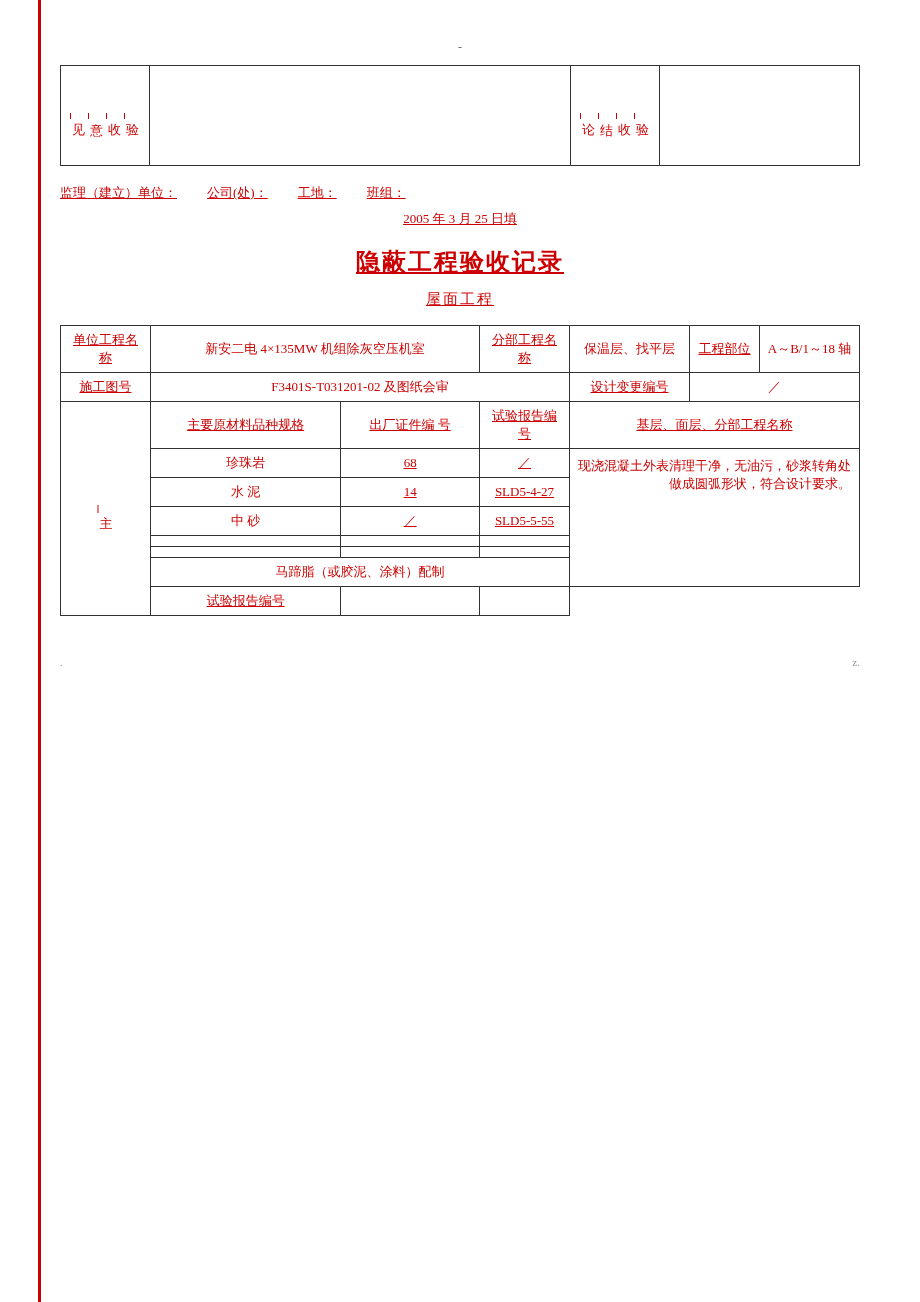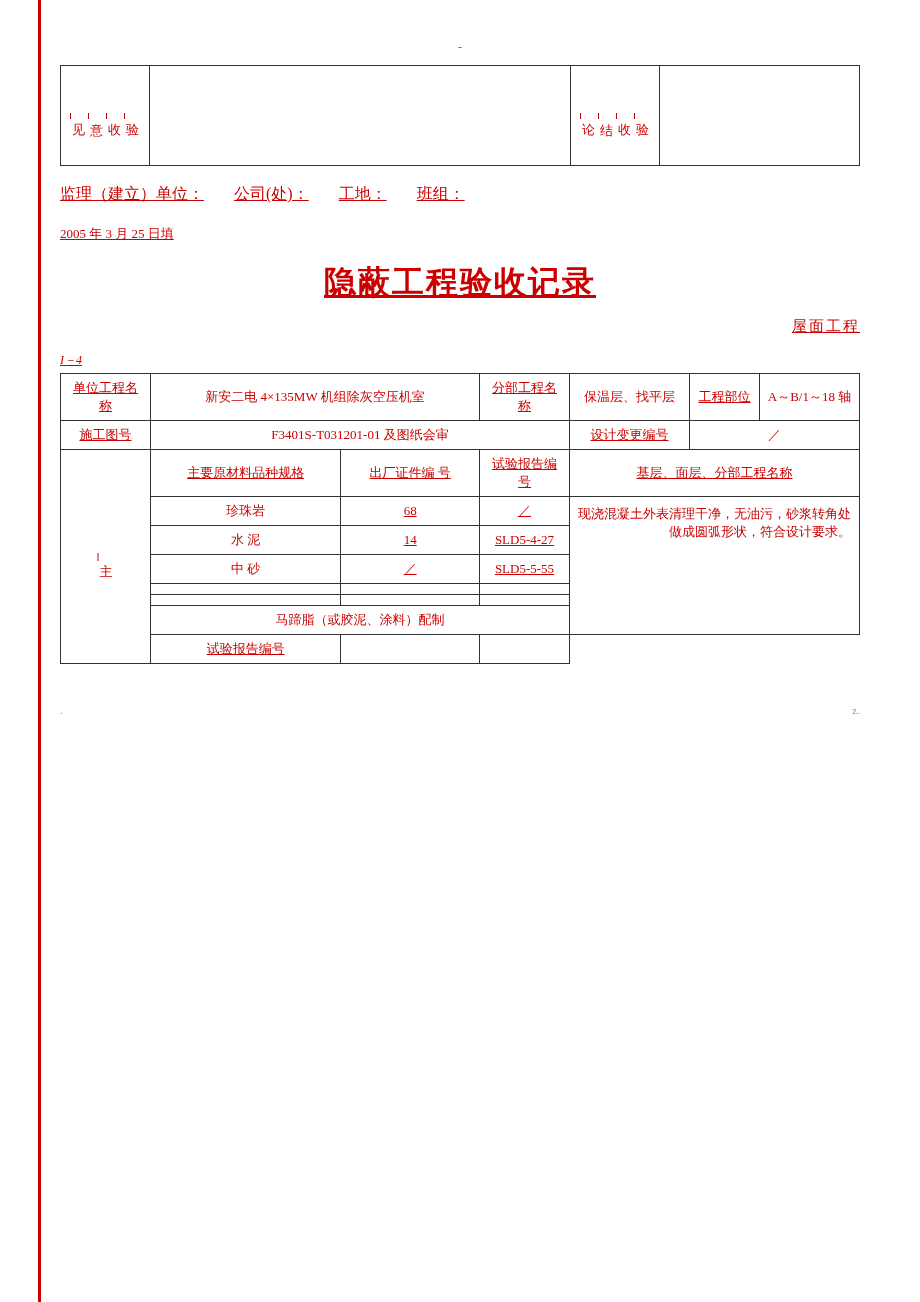--- a/index.html
+++ b/index.html
@@ -64,47 +64,48 @@
       text-align: center;
       letter-spacing: 6px;
       font-size: 13px;
       color: #cc0000;
       text-decoration: underline;
     }
 
     .supervisor-line {
       display: flex;
       gap: 30px;
-      margin-bottom: 20px;
-      font-size: 16px;
+      margin-bottom: 8px;
+      font-size: 13px;
       color: #cc0000;
     }
     .supervisor-line span {
       text-decoration: underline;
     }
 
     .date-line {
+      text-align: center;
       font-size: 13px;
       color: #cc0000;
       margin-bottom: 18px;
       text-decoration: underline;
     }
 
     .main-title {
       text-align: center;
-      font-size: 32px;
+      font-size: 24px;
       font-weight: bold;
       color: #cc0000;
       text-decoration: underline;
       margin-bottom: 12px;
       letter-spacing: 2px;
     }
 
     .sub-title {
-      text-align: right;
+      text-align: center;
       font-size: 15px;
       color: #cc0000;
       text-decoration: underline;
       margin-bottom: 16px;
       letter-spacing: 2px;
     }
 
     .section-id {
       font-size: 12px;
       color: #cc0000;
@@ -177,37 +178,36 @@
     <span>工地：</span>
     <span>班组：</span>
   </div>
 
   <div class="date-line">2005 年 3 月 25 日填</div>
 
   <div class="main-title">隐蔽工程验收记录</div>
 
   <div class="sub-title">屋面工程</div>
 
-  <div class="section-id">I－4</div>
 
   <table class="main-table">
 
     <tbody>
         <tr>
       <td class="underline-text" colspan="1" style="width:90px;">单位工程名称</td>
       <td colspan="2" style="width:160px;">新安二电 4×135MW 机组除灰空压机室</td>
       <td class="underline-text" colspan="1" style="width:90px;">分部工程名称</td>
       <td colspan="1" style="width:120px;">保温层、找平层</td>
       <td class="underline-text" colspan="1" style="width:70px;margin-top:40px;">工程部位</td>
       <td colspan="1" style="width:100px;">A～B/1～18 轴</td>
     </tr>
 
     <tr>
       <td class="underline-text">施工图号</td>
-      <td colspan="3">F3401S-T031201-01 及图纸会审</td>
+      <td colspan="3">F3401S-T031201-02 及图纸会审</td>
       <td class="underline-text">设计变更编号</td>
       <td colspan="2">／</td>
     </tr>
 
     <tr>
       <td rowspan="8" class="vertical-label" style="width:22px;">主</td>
       <td class="underline-text">主要原材料品种规格</td>
       <td class="underline-text">出厂证件编 号</td>
       <td class="underline-text">试验报告编 号</td>
       <td class="underline-text" colspan="3">基层、面层、分部工程名称</td>

